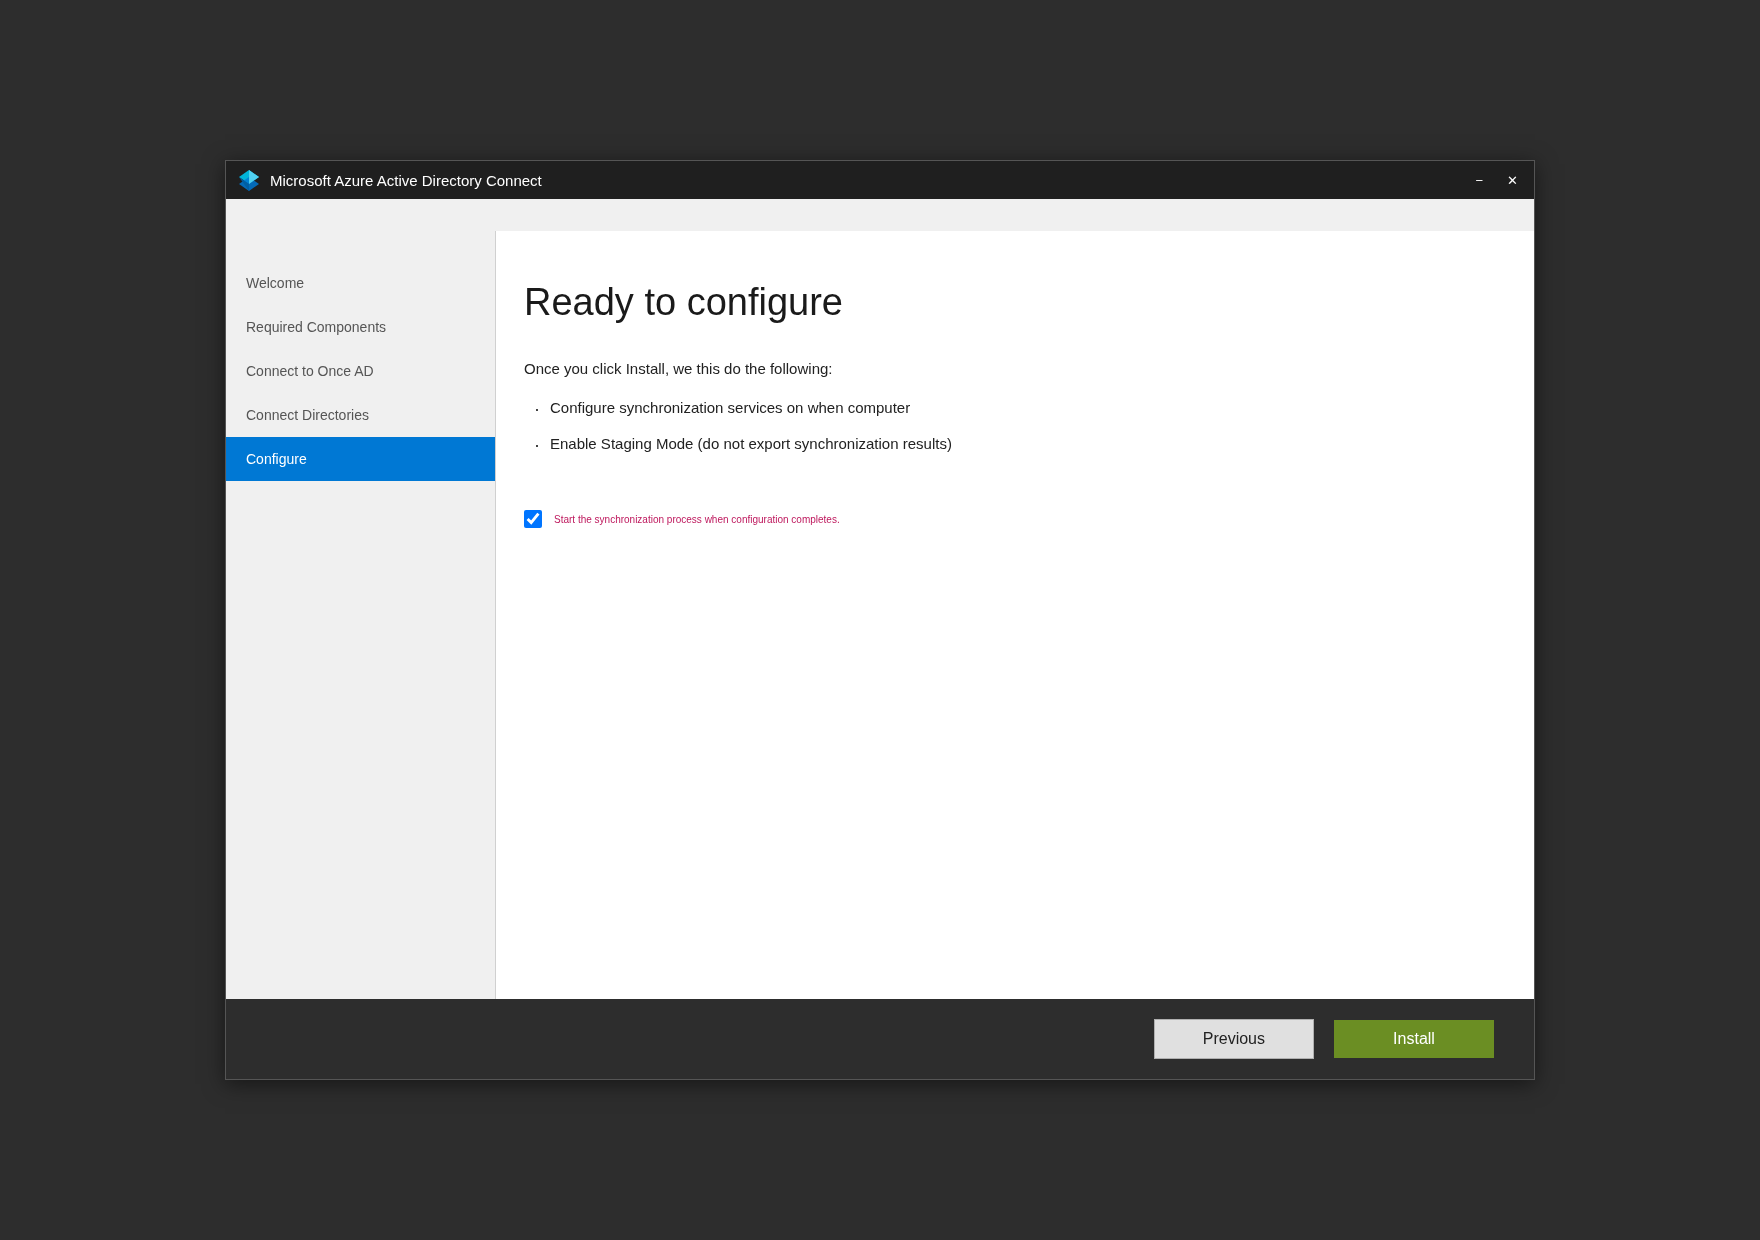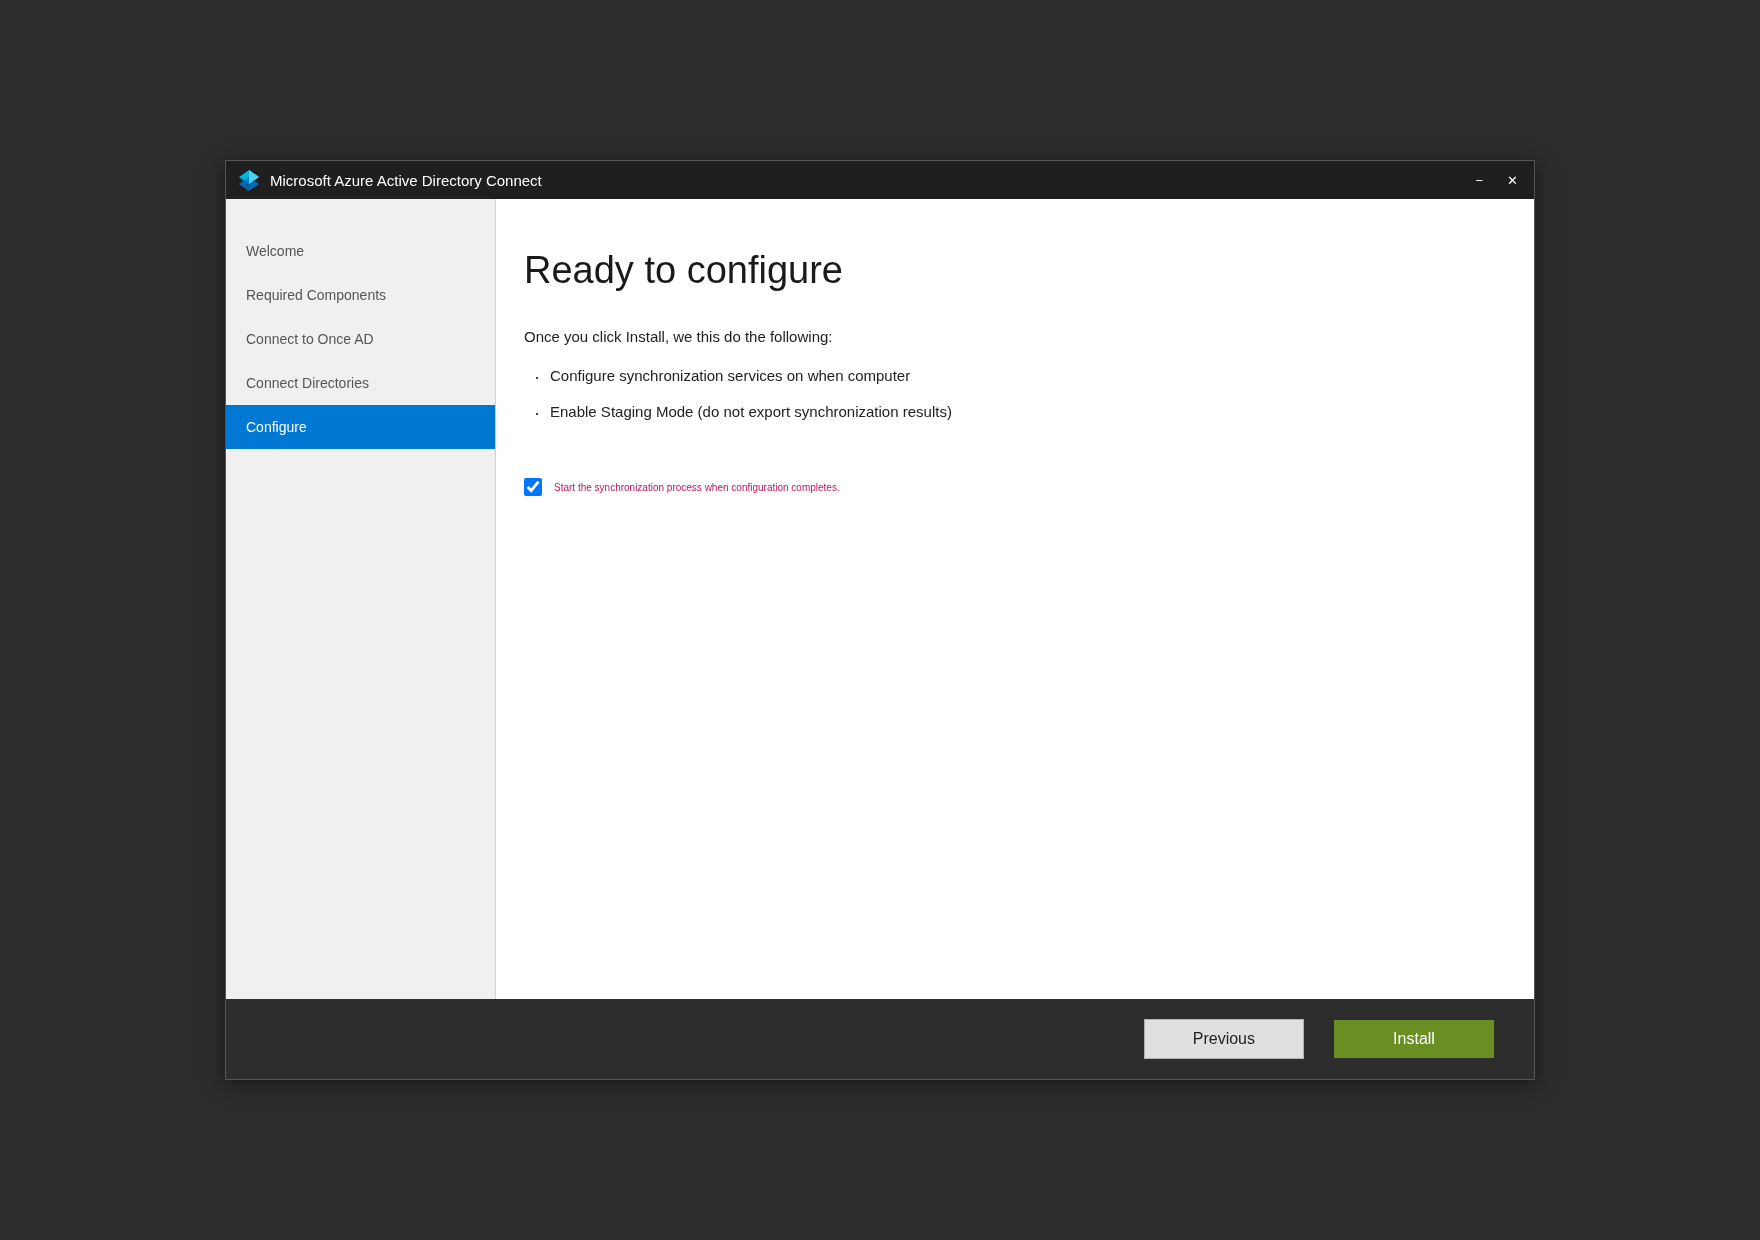--- a/index.html
+++ b/index.html
@@ -51,20 +51,21 @@
       cursor: pointer;
       background: none;
       border: none;
       padding: 0 4px;
       line-height: 1;
     }
     .main-content {
       display: flex;
       flex: 1;
       overflow: hidden;
+      margin-top: 32px;
     }
     .sidebar {
       width: 270px;
       background: #f0f0f0;
       border-right: 1px solid #d0d0d0;
       padding-top: 30px;
       flex-shrink: 0;
     }
     .sidebar-item {
       padding: 14px 20px;
@@ -130,21 +131,21 @@
       font-size: 10px;
       color: #be185d;
     }
     .footer {
       background: #2d2d2d;
       height: 80px;
       display: flex;
       align-items: center;
       justify-content: flex-end;
       padding: 0 40px;
-      gap: 30px;
+      gap: 20px;
       flex-shrink: 0;
     }
     .btn-previous {
       background: #e0e0e0;
       color: #222;
       border: 1px solid #b0b0b0;
       padding: 10px 48px;
       font-size: 16px;
       cursor: pointer;
       min-width: 160px;

